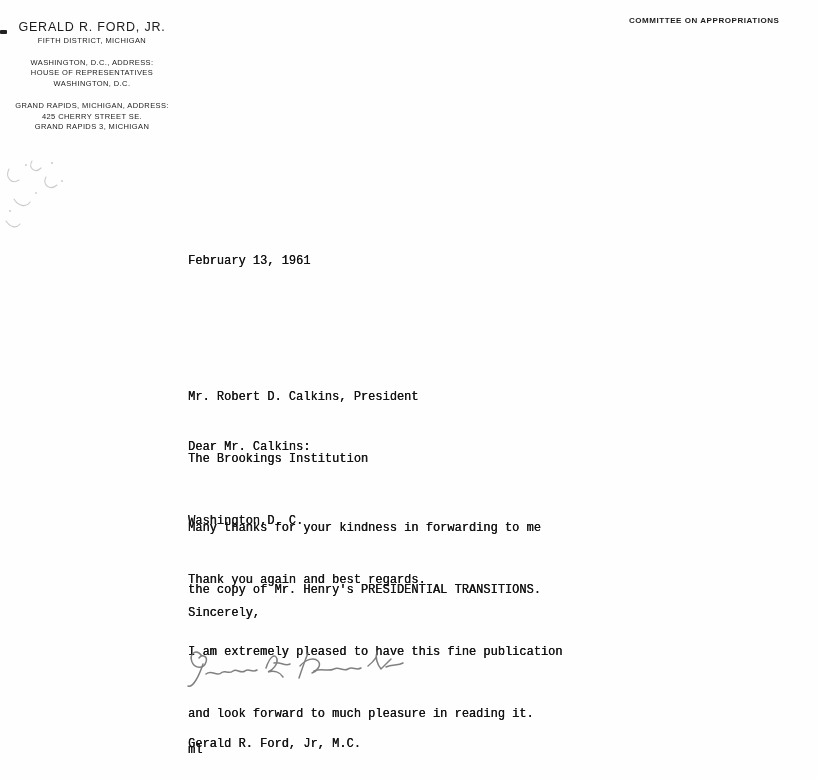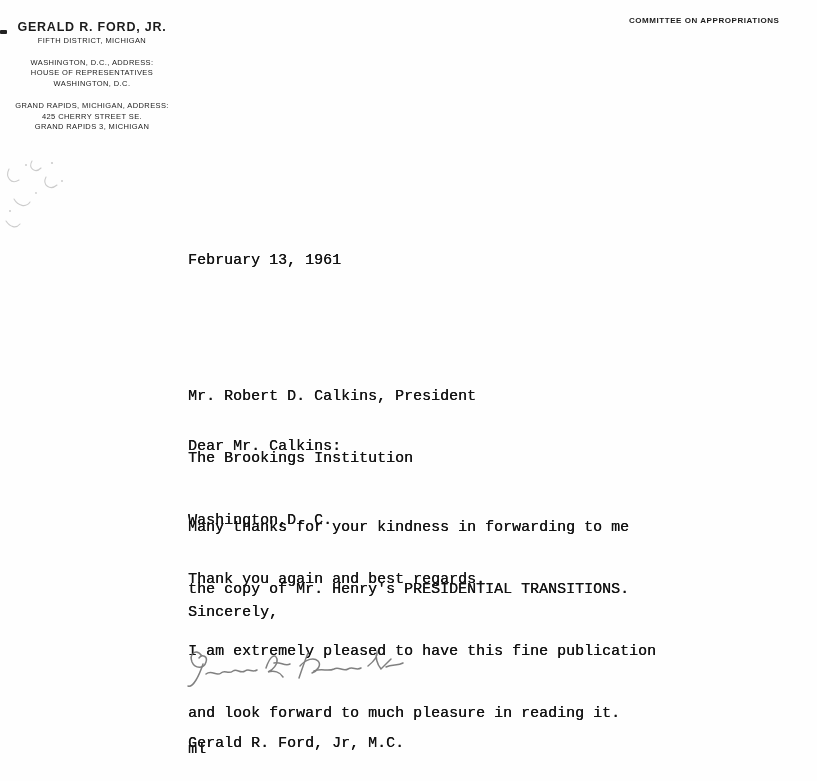--- a/index.html
+++ b/index.html
@@ -7,39 +7,39 @@
     position:relative;width:817px;height:781px;margin:0 auto;
     background:#fefefe;overflow:hidden;
     font-family:"Liberation Sans", sans-serif;color:#1b1b1b;
   }
   
   .edge-mark{position:absolute;left:0;top:30px;width:7px;height:4px;background:#222;border-radius:1px;}
   
   .smudge{position:absolute;left:2px;top:155px;opacity:.45;}
   
   .lh-left{position:absolute;left:4px;top:20px;width:176px;text-align:center;}
-  .lh-name{font-size:12.5px;font-weight:bold;letter-spacing:.8px;white-space:nowrap;}
+  .lh-name{font-size:12.5px;font-weight:normal;letter-spacing:.8px;white-space:nowrap;}
   .lh-small{font-size:7.5px;font-weight:normal;letter-spacing:.4px;line-height:10.5px;white-space:nowrap;}
   .lh-district{margin-top:2px;}
   .lh-group1{margin-top:11px;}
   .lh-group2{margin-top:12px;}
   
   .committee{position:absolute;left:629px;top:16px;font-size:8px;font-weight:bold;letter-spacing:.55px;white-space:nowrap;}
   
   .lh-center{position:absolute;left:192px;top:68px;width:420px;text-align:center;
     font-family:"DejaVu Serif", serif;font-weight:bold;color:#151515;}
   .bl{transform:scaleX(.85);transform-origin:50% 50%;letter-spacing:-.5px;white-space:nowrap;}
   .bl1{font-size:29px;line-height:32px;}
   .bl2{font-size:23px;line-height:26px;margin-top:5px;}
   .bl3{font-size:17px;line-height:20px;margin-top:4px;}
   
   .tw{
     position:absolute;left:188px;
     font-family:"Liberation Mono","DejaVu Sans Mono",monospace;
-    font-size:15px;line-height:20.6px;color:#121212;
+    font-size:12px;line-height:20.6px;color:#121212;
     text-shadow:.3px 0 0 currentColor;white-space:pre;
   }
   .date{top:251px;}
   .recipient{top:346px;}
   .salutation{top:437px;}
   .body-par{top:477px;}
   .thanks{top:570px;}
   .sincerely{top:603px;}
   .typed-name{top:690px;margin-top:44px;}
   .initials{top:740px;}

